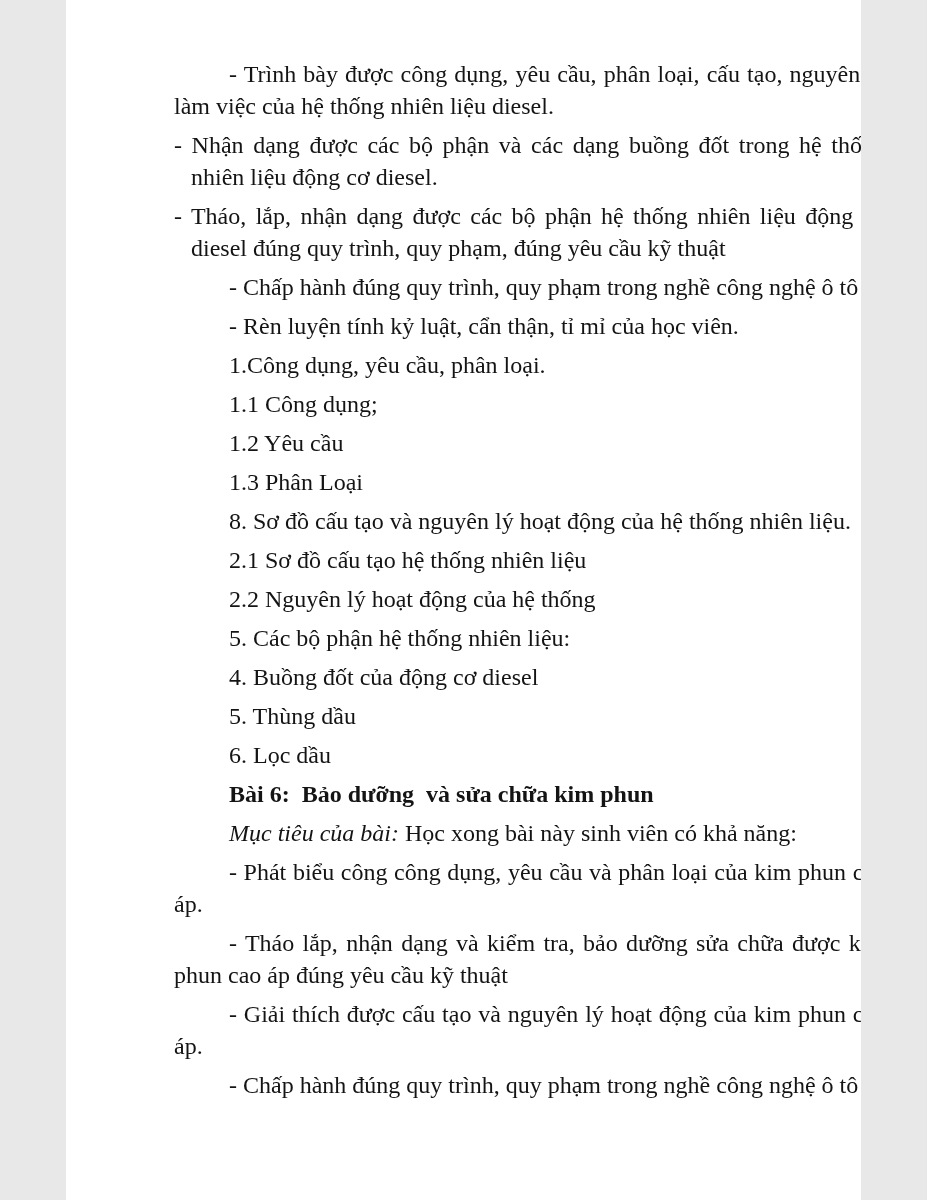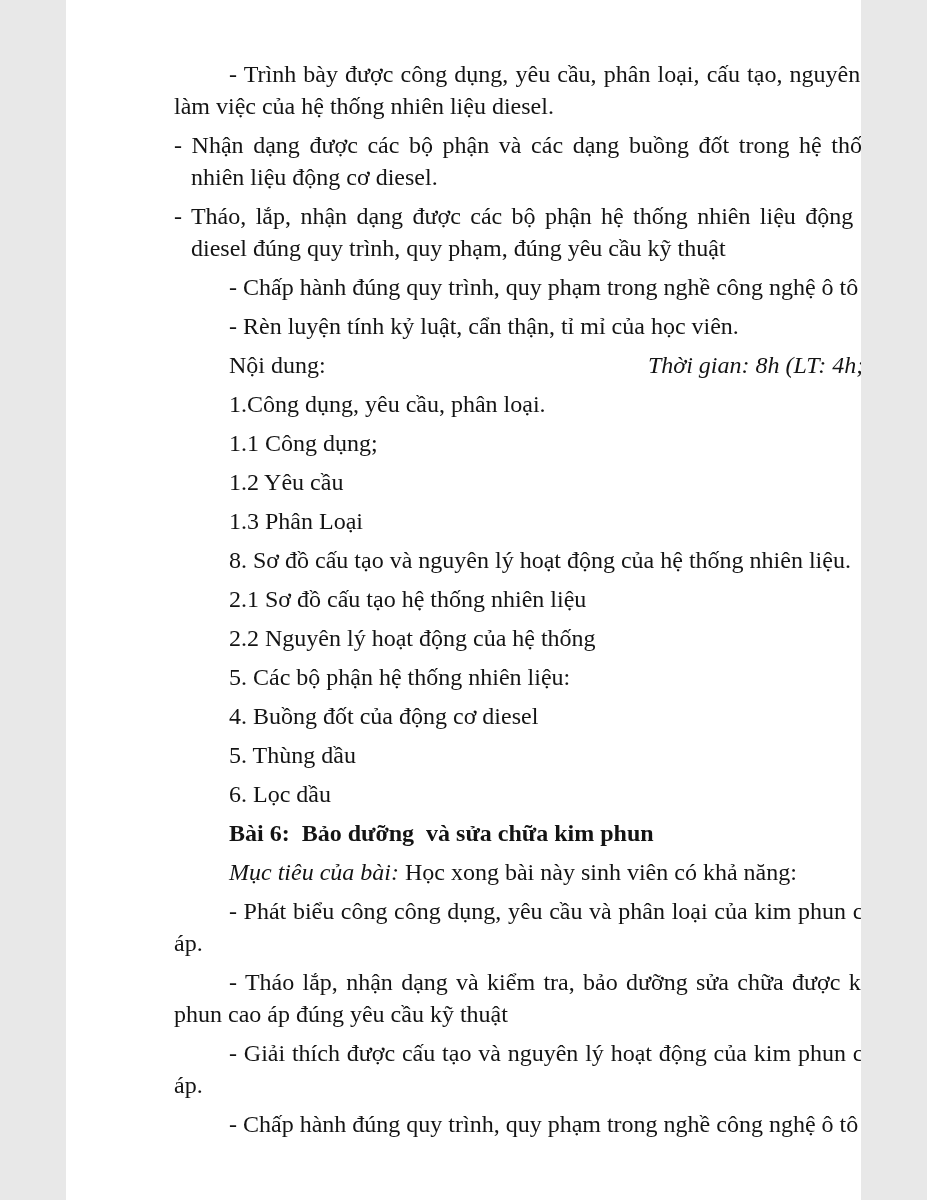--- a/index.html
+++ b/index.html
@@ -45,21 +45,20 @@
 
 <div class="page">
   <div class="content">
 
     <p class="ti">- Trình bày được công dụng, yêu cầu, phân loại, cấu tạo, nguyên lý làm việc của hệ thống nhiên liệu diesel.</p>
     <p class="hang">- Nhận dạng được các bộ phận và các dạng buồng đốt trong hệ thống nhiên liệu động cơ diesel.</p>
     <p class="hang">- Tháo, lắp, nhận dạng được các bộ phận hệ thống nhiên liệu động cơ diesel đúng quy trình, quy phạm, đúng yêu cầu kỹ thuật</p>
     <p class="ti">- Chấp hành đúng quy trình, quy phạm trong nghề công nghệ ô tô</p>
     <p class="ti">- Rèn luyện tính kỷ luật, cẩn thận, tỉ mỉ của học viên.</p>
 
-    <p class="ti np"><span>Nội dung:</span><span class="time">Thời gian: 8h (LT: 4h; TH:4h)</span></p>
 
     <p class="ti">1.Công dụng, yêu cầu, phân loại.</p>
     <p class="ti">1.1 Công dụng;</p>
     <p class="ti">1.2 Yêu cầu</p>
     <p class="ti">1.3 Phân Loại</p>
     <p class="ti">8. Sơ đồ cấu tạo và nguyên lý hoạt động của hệ thống nhiên liệu.</p>
     <p class="ti">2.1 Sơ đồ cấu tạo hệ thống nhiên liệu</p>
     <p class="ti">2.2 Nguyên lý hoạt động của hệ thống</p>
     <p class="ti">5. Các bộ phận hệ thống nhiên liệu:</p>
     <p class="ti">4. Buồng đốt của động cơ diesel</p>

